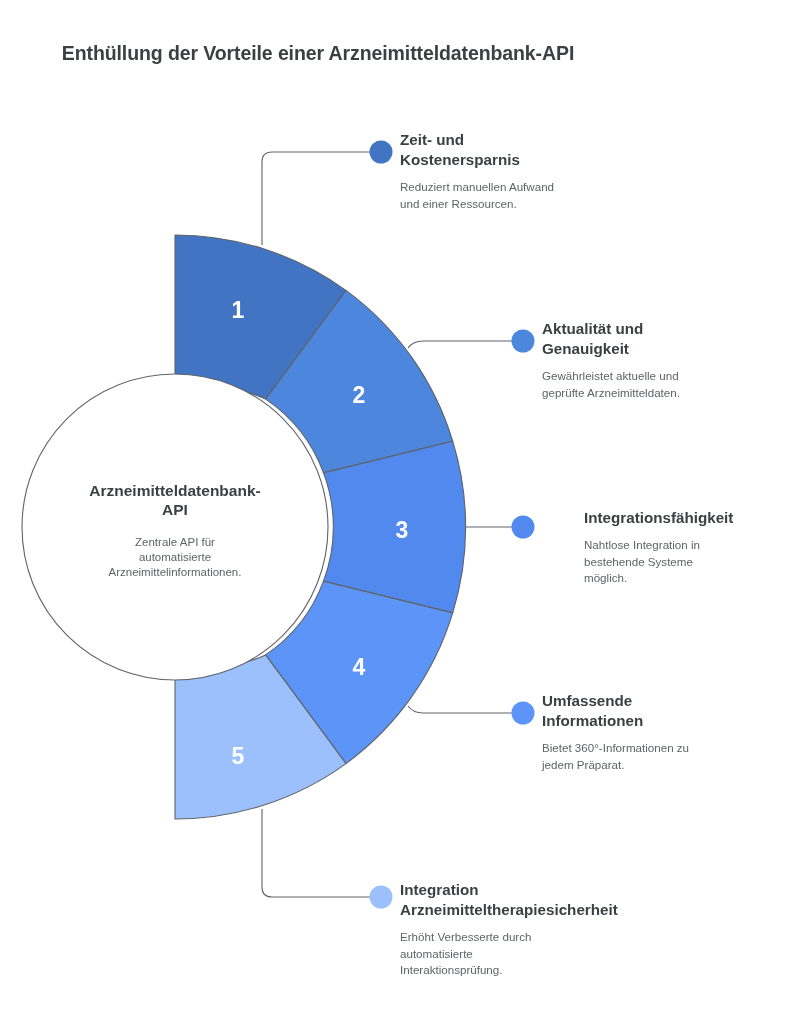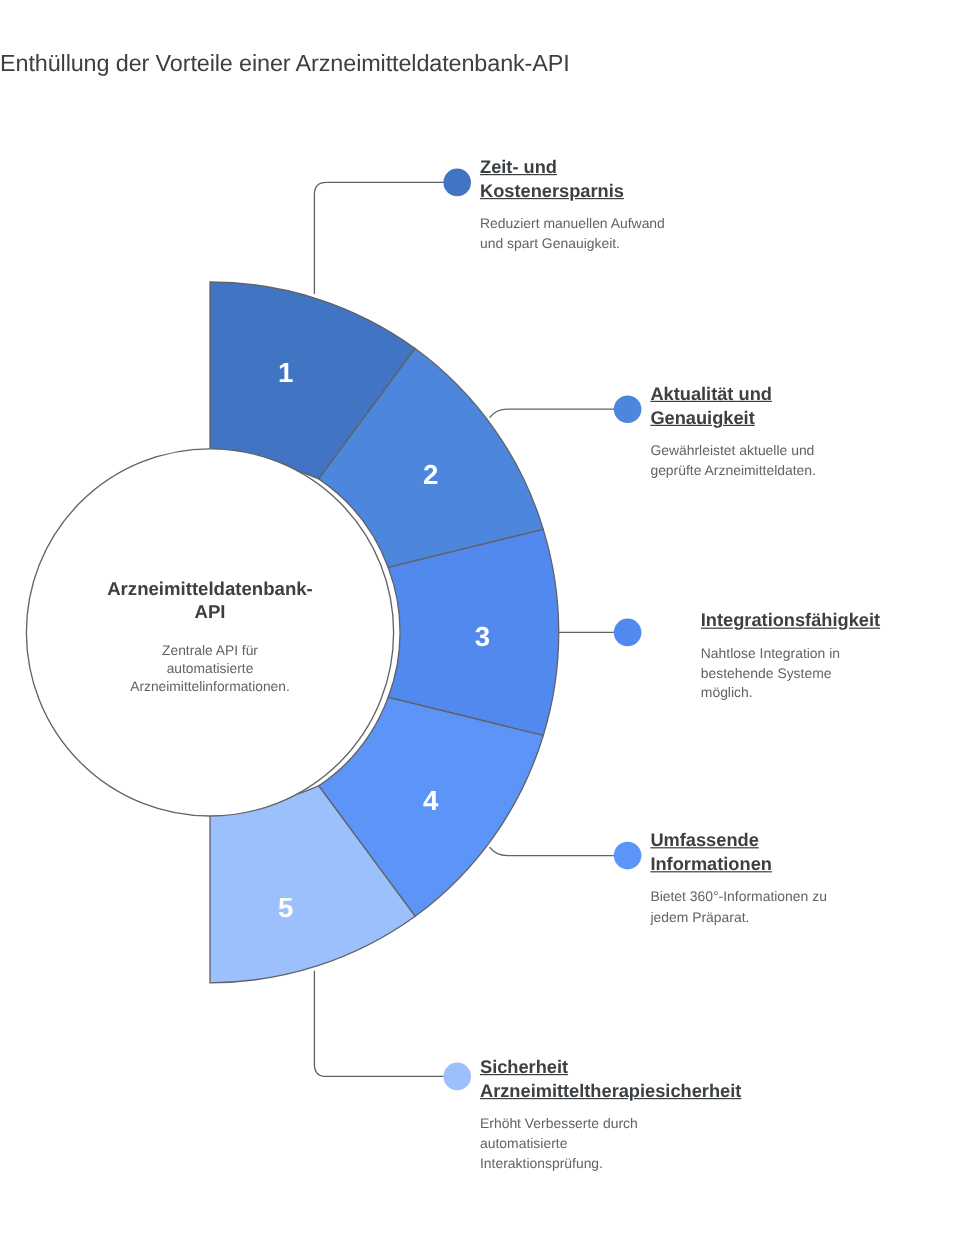--- a/index.html
+++ b/index.html
@@ -13,23 +13,23 @@
     position: relative;
     overflow: hidden;
     font-family: "Liberation Sans", sans-serif;
     color: #3c4043;
   }
   #page-title {
     position: absolute;
     left: 0;
     top: 42px;
     width: 636px;
-    text-align: left;
+    text-align: center;
     font-size: 19.5px;
-    font-weight: normal;
+    font-weight: bold;
     letter-spacing: -0.1px;
     color: #3c4043;
   }
   #diagram {
     position: absolute;
     left: 0;
     top: 0;
   }
   .seg-num {
     font-family: "Liberation Sans", sans-serif;
@@ -50,21 +50,20 @@
   }
   .callout {
     position: absolute;
   }
   .callout-title {
     font-size: 15.2px;
     font-weight: bold;
     color: #3c4043;
     line-height: 1.32;
     white-space: pre-line;
-    text-decoration: underline;
   }
   .callout-desc {
     margin-top: 9px;
     font-size: 11.6px;
     color: #5f6368;
     line-height: 1.42;
     white-space: pre-line;
   }
 </style>
 </head>
@@ -113,21 +112,21 @@
     <circle cx="523" cy="527" r="11.5" fill="#5189ee"></circle>
     <circle cx="523" cy="713" r="11.5" fill="#5c95f7"></circle>
     <circle cx="381" cy="897" r="11.5" fill="#9bc0fb"></circle>
   </g>
 </svg>
 
 <div class="callout" style="left:400px; top:130px; width:300px;">
   <div class="callout-title">Zeit- und
 Kostenersparnis</div>
   <div class="callout-desc">Reduziert manuellen Aufwand
-und spart Genauigkeit.</div>
+und einer Ressourcen.</div>
 </div>
 
 <div class="callout" style="left:542px; top:319px; width:300px;">
   <div class="callout-title">Aktualität und
 Genauigkeit</div>
   <div class="callout-desc">Gewährleistet aktuelle und
 geprüfte Arzneimitteldaten.</div>
 </div>
 
 <div class="callout" style="left:584px; top:508px; width:300px;">
@@ -138,18 +137,18 @@
 </div>
 
 <div class="callout" style="left:542px; top:691px; width:300px;">
   <div class="callout-title">Umfassende
 Informationen</div>
   <div class="callout-desc">Bietet 360°-Informationen zu
 jedem Präparat.</div>
 </div>
 
 <div class="callout" style="left:400px; top:880px; width:330px;">
-  <div class="callout-title">Sicherheit
+  <div class="callout-title">Integration
 Arzneimitteltherapiesicherheit</div>
   <div class="callout-desc">Erhöht Verbesserte durch
 automatisierte
 Interaktionsprüfung.</div>
 </div>
 
 </body></html>

